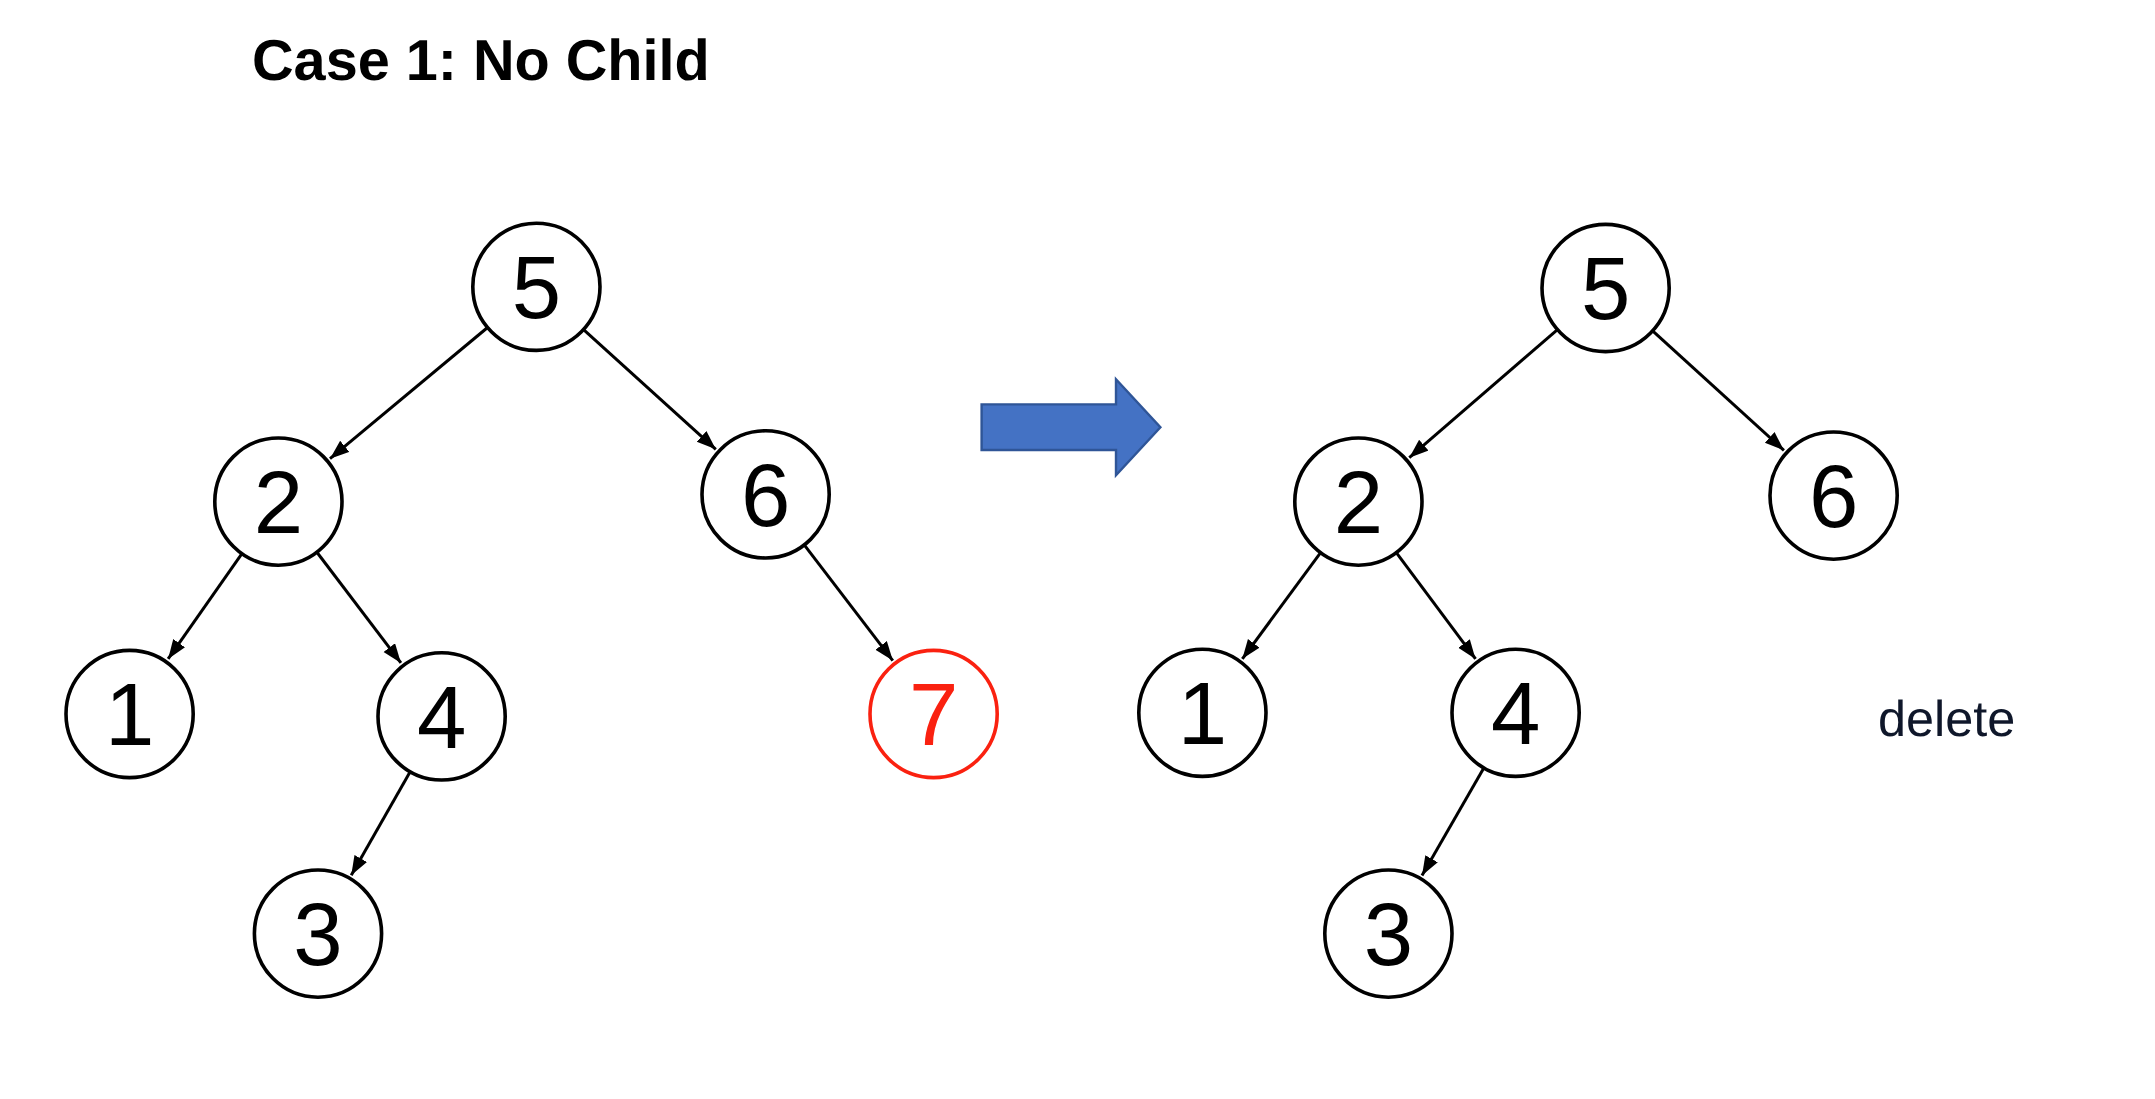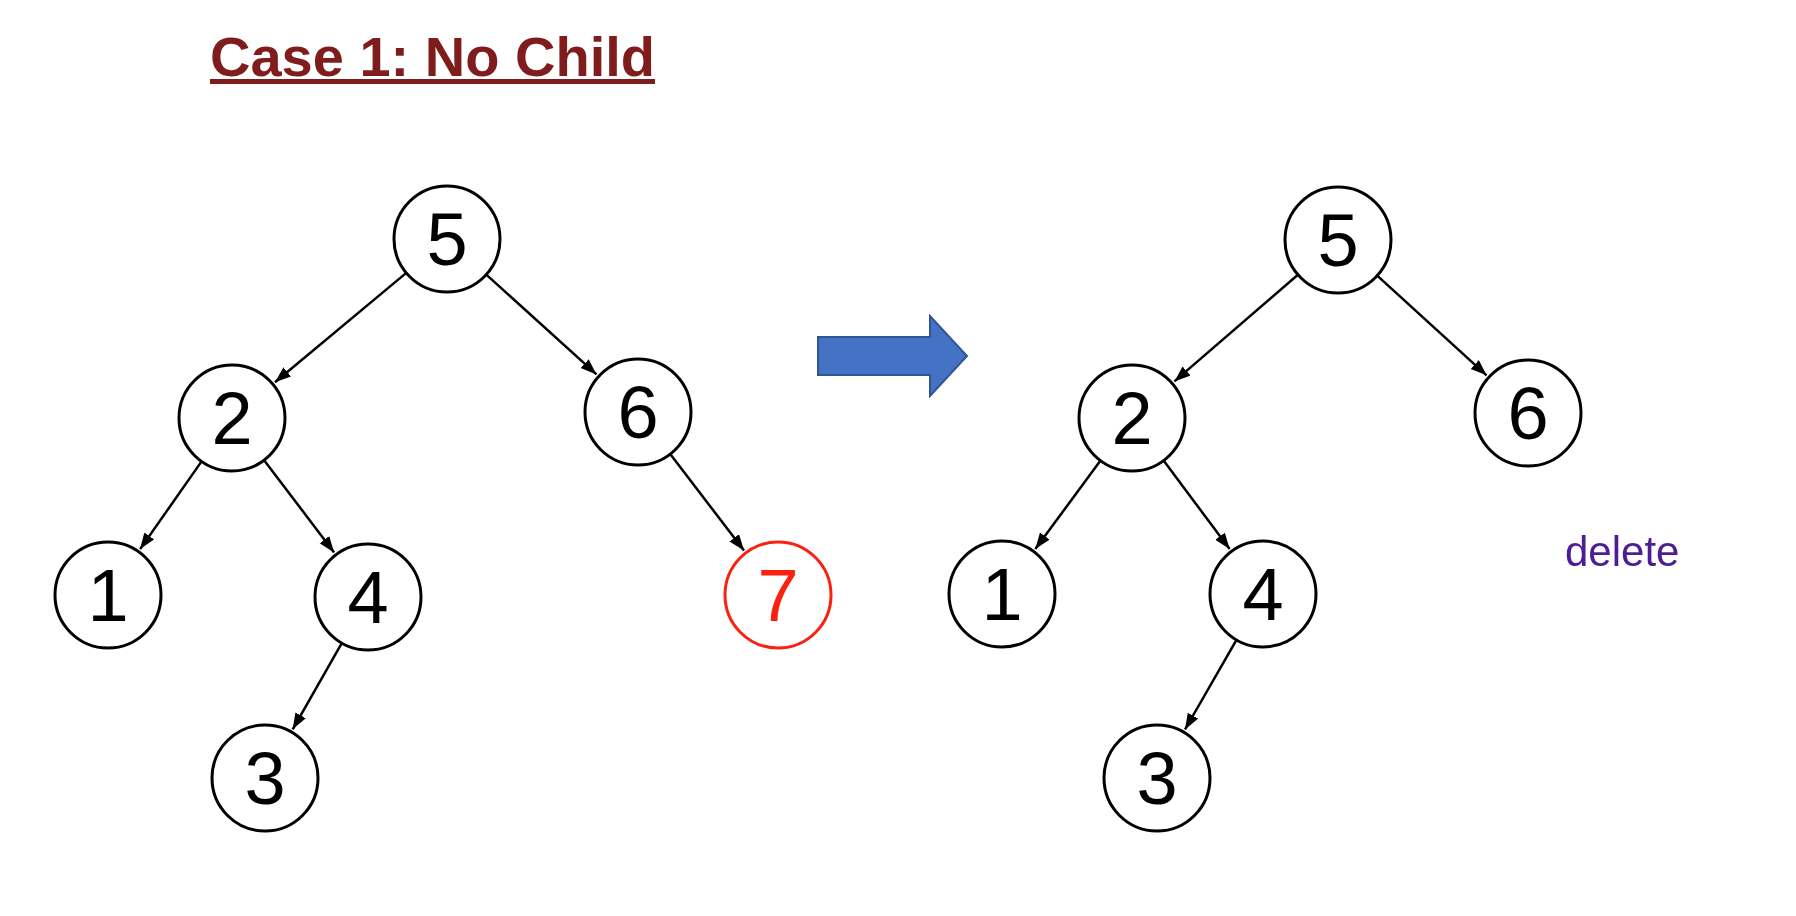--- a/index.html
+++ b/index.html
@@ -12,33 +12,32 @@
     position: relative;
     width: 1796px;
     height: 916px;
     background: #ffffff;
     overflow: hidden;
   }
   .case-title {
     position: absolute;
     left: 210px;
     top: 24px;
-    font-size: 56px;
+    font-size: 48px;
     font-weight: 600;
-    color: #7f1d1d;
+    color: #000000;
     white-space: nowrap;
-    text-decoration: underline;
   }
   .delete-label {
     position: absolute;
     left: 1565px;
-    top: 528px;
+    top: 575px;
     font-size: 42px;
     font-weight: 400;
-    color: #4c1d95;
+    color: #0f172a;
     white-space: nowrap;
   }
   svg.diagram {
     position: absolute;
     left: 0;
     top: 0;
     width: 1796px;
     height: 916px;
   }
   svg.diagram text {

